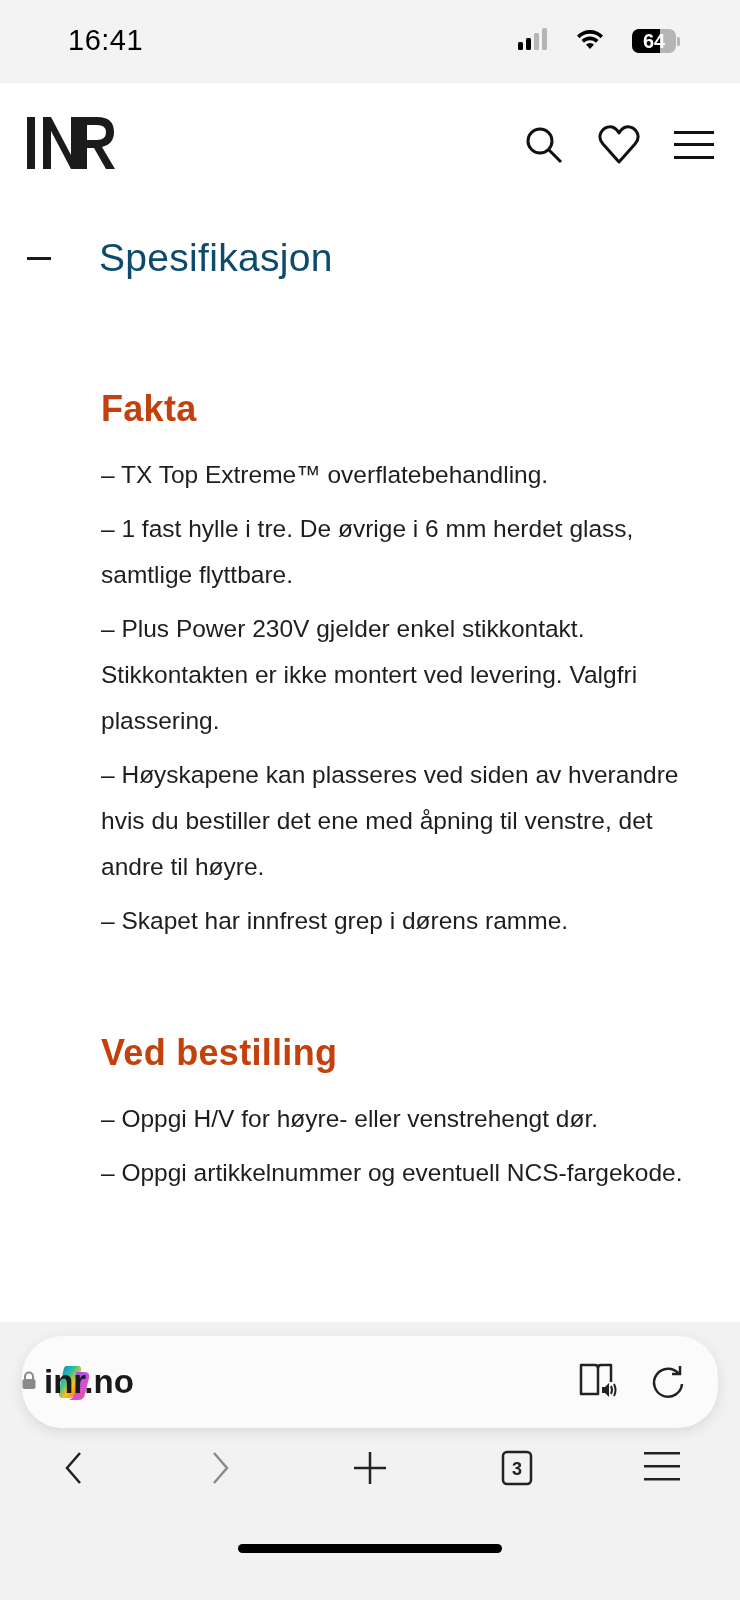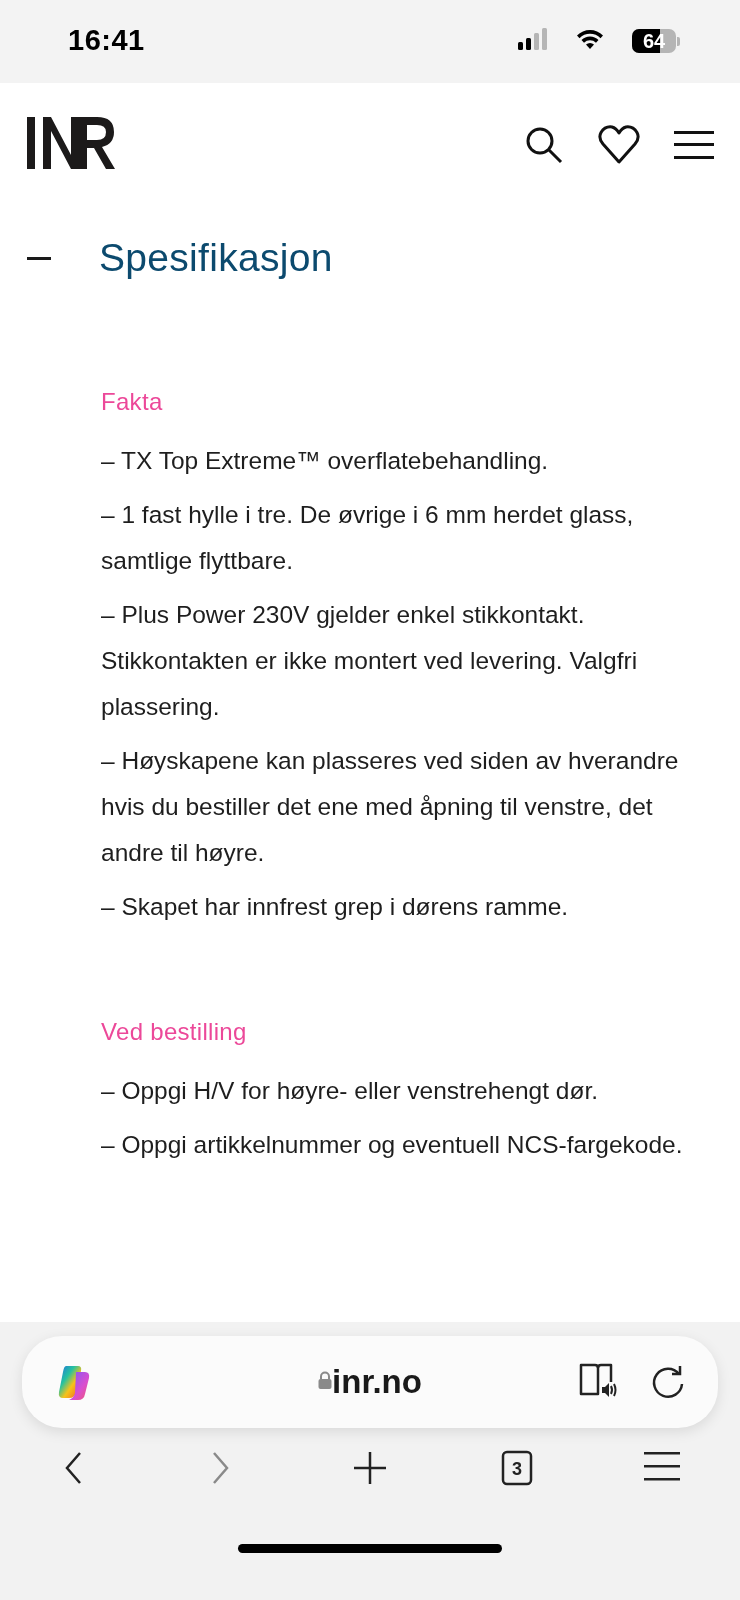--- a/index.html
+++ b/index.html
@@ -1,45 +1,45 @@
 <!DOCTYPE html>
 <html><head>
   <meta charset="utf-8">
   <style>
     * { box-sizing: border-box; margin: 0; padding: 0; }
     html, body { width: 740px; height: 1600px; overflow: hidden; background: #ffffff; }
     body { font-family: "Liberation Sans", sans-serif; color: #1a1a1a; position: relative; }
 
     .status-bar { position: absolute; top: 0; left: 0; width: 740px; height: 83px; background: #f3f3f3; }
-    .status-time { position: absolute; left: 68px; top: 24px; font-size: 29px; font-weight: bold; color: #000; letter-spacing: 0.5px; }
+    .status-time { position: absolute; left: 68px; top: 24px; font-size: 29px; font-weight: normal; color: #000; letter-spacing: 0.5px; }
     .status-icons { position: absolute; right: 60px; top: 28px; display: flex; align-items: center; gap: 27px; }
     .battery { position: relative; width: 44px; height: 24px; border-radius: 7px; background: #b5b5b5; overflow: hidden; display: flex; align-items: center; justify-content: center; }
     .battery-fill { position: absolute; left: 0; top: 0; bottom: 0; width: 64%; background: #000; }
     .battery-text { position: relative; color: #fff; font-weight: bold; font-size: 20px; z-index: 1; }
     .battery-tip { width: 3px; height: 9px; background: #b5b5b5; border-radius: 0 2px 2px 0; margin-left: -8px; }
 
     .site-header { position: absolute; top: 83px; left: 0; width: 740px; height: 130px; background: #fff; }
     .logo { position: absolute; left: 27px; top: 34px; }
     .header-icons { position: absolute; right: 26px; top: 42px; display: flex; align-items: center; gap: 34px; }
     .header-icons span { display: block; cursor: pointer; }
 
     .spec-toggle { position: absolute; left: 27px; top: 236px; display: flex; align-items: center; cursor: pointer; }
     .spec-dash { width: 24px; height: 3px; background: #1a1a1a; margin-right: 48px; }
     .spec-title { font-size: 39px; font-weight: normal; color: #0c4a6e; letter-spacing: 0.3px; }
 
     .content { position: absolute; left: 101px; top: 388px; width: 610px; }
-    .section-title { font-size: 24px; font-weight: normal; color: #ec4899; margin-bottom: 22px; letter-spacing: 0.3px; }
+    .section-title { font-size: 36px; font-weight: bold; color: #c2410c; margin-bottom: 22px; letter-spacing: 0.3px; }
     .fact-list { list-style: none; }
     .fact-list li { font-size: 24.5px; line-height: 46px; color: #1e1e1e; margin-bottom: 8px; }
     .section-gap { height: 80px; }
 
     .browser-chrome { position: absolute; left: 0; top: 1322px; width: 740px; height: 278px; background: #f2f2f2; }
     .url-bar { position: absolute; left: 22px; top: 14px; width: 696px; height: 92px; background: #fbfbfb; border-radius: 40px; box-shadow: 0 4px 14px rgba(0,0,0,0.10); }
     .copilot-icon { position: absolute; left: 32px; top: 26px; cursor: pointer; }
-    .url-center { position: absolute; left: 0; right: 0; top: 0; height: 92px; display: flex; align-items: center; justify-content: center; }
+    .url-center { position: absolute; left: 0; right: 0; top: 0; height: 92px; display: flex; align-items: center; justify-content: flex-start; gap: 8px; }
     .url-text { font-size: 33px; font-weight: bold; color: #1a1a1a; cursor: pointer; }
     .reader-icon { position: absolute; right: 100px; top: 26px; cursor: pointer; }
     .reload-icon { position: absolute; right: 32px; top: 28px; cursor: pointer; }
 
     .toolbar { position: absolute; top: 128px; left: 0; width: 740px; height: 60px; }
     .toolbar span { position: absolute; top: 0; display: block; cursor: pointer; }
     .home-indicator { position: absolute; left: 238px; top: 1544px; width: 264px; height: 9px; background: #000; border-radius: 5px; }
   </style>
 </head>
 <body>

